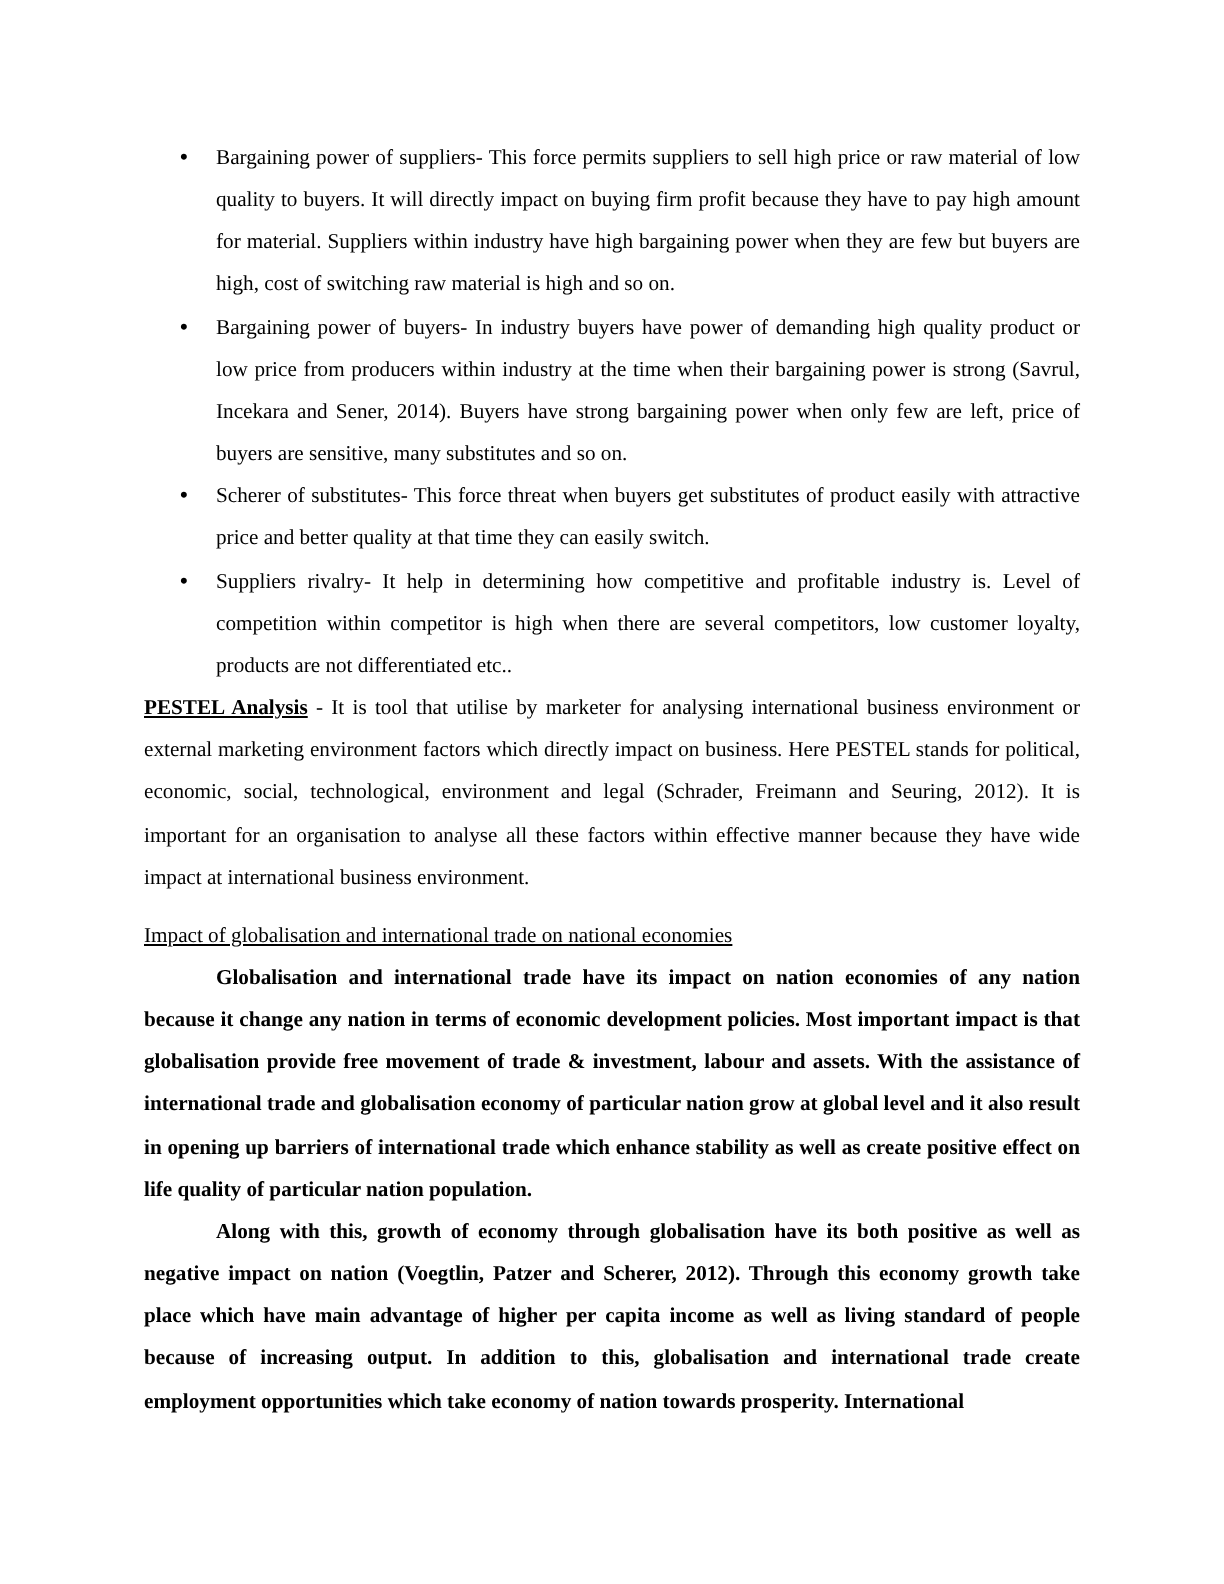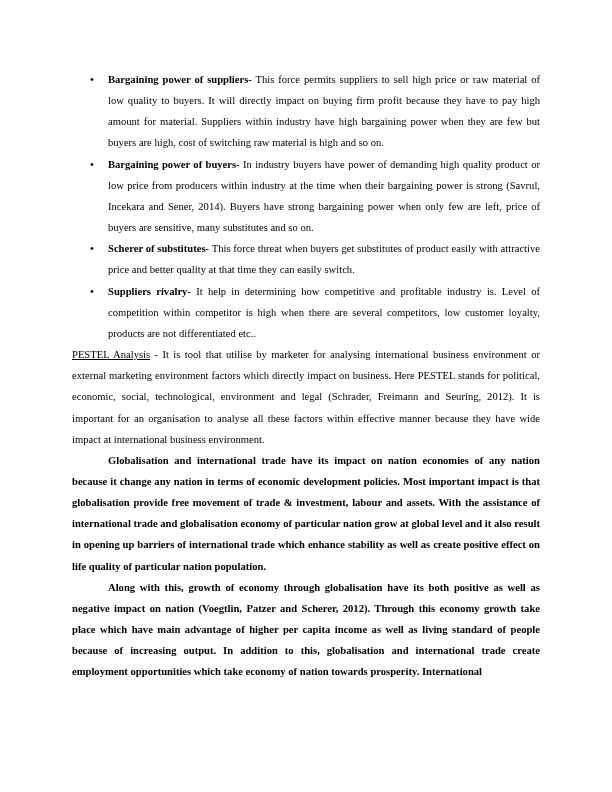--- a/index.html
+++ b/index.html
@@ -35,27 +35,27 @@
     position: relative;
   }
   .bullet-dot {
     position: absolute;
     left: -18px;
     top: 0;
     font-weight: 700;
     font-size: 11px;
   }
   .bullet-lead {
-    font-weight: 700;
+    font-weight: 400;
   }
   p {
     margin: 0;
   }
   .pestel-term {
-    font-weight: 400;
+    font-weight: 700;
     text-decoration: underline;
   }
   .section-heading {
     margin: 8px 0 0 0;
     font-size: 10.6px;
     font-weight: 400;
     line-height: 21.15px;
     text-decoration: underline;
     text-align: left;
   }
@@ -80,19 +80,20 @@
       <li>
         <span class="bullet-dot">•</span><span class="bullet-lead">Scherer of substitutes-</span><span> This force threat when buyers get substitutes of product easily with attractive price and better quality at that time they can easily switch.</span>
       </li>
       <li>
         <span class="bullet-dot">•</span><span class="bullet-lead">Suppliers rivalry-</span><span> It help in determining how competitive and profitable industry is. Level of competition within competitor is high when there are several competitors, low customer loyalty, products are not differentiated etc..</span>
       </li>
     </ul>
 
     <p class="pestel-para"><span class="pestel-term">PESTEL Analysis</span><span> - It is tool that utilise by marketer for analysing international business environment or external marketing environment factors which directly impact on business. Here PESTEL stands for political, economic, social, technological, environment and legal (Schrader, Freimann and Seuring, 2012). It is important for an organisation to analyse all these factors within effective manner because they have wide impact at international business environment.</span></p>
 
+    <h2 class="section-heading">Impact of globalisation and international trade on national economies</h2>
 
     <p class="body-para">Globalisation and international trade have its impact on nation economies of any nation because it change any nation in terms of economic development policies. Most important impact is that globalisation provide free movement of trade &amp; investment, labour and assets. With the assistance of international trade and globalisation economy of particular nation grow at global level and it also result in opening up barriers of international trade which enhance stability as well as create positive effect on life quality of particular nation population.</p>
 
     <p class="body-para">Along with this, growth of economy through globalisation have its both positive as well as negative impact on nation (Voegtlin, Patzer and Scherer, 2012). Through this economy growth take place which have main advantage of higher per capita income as well as living standard of people because of increasing output. In addition to this, globalisation and international trade create employment opportunities which take economy of nation towards prosperity. International</p>
 
   </div>
 </div>
 
 </body></html>

